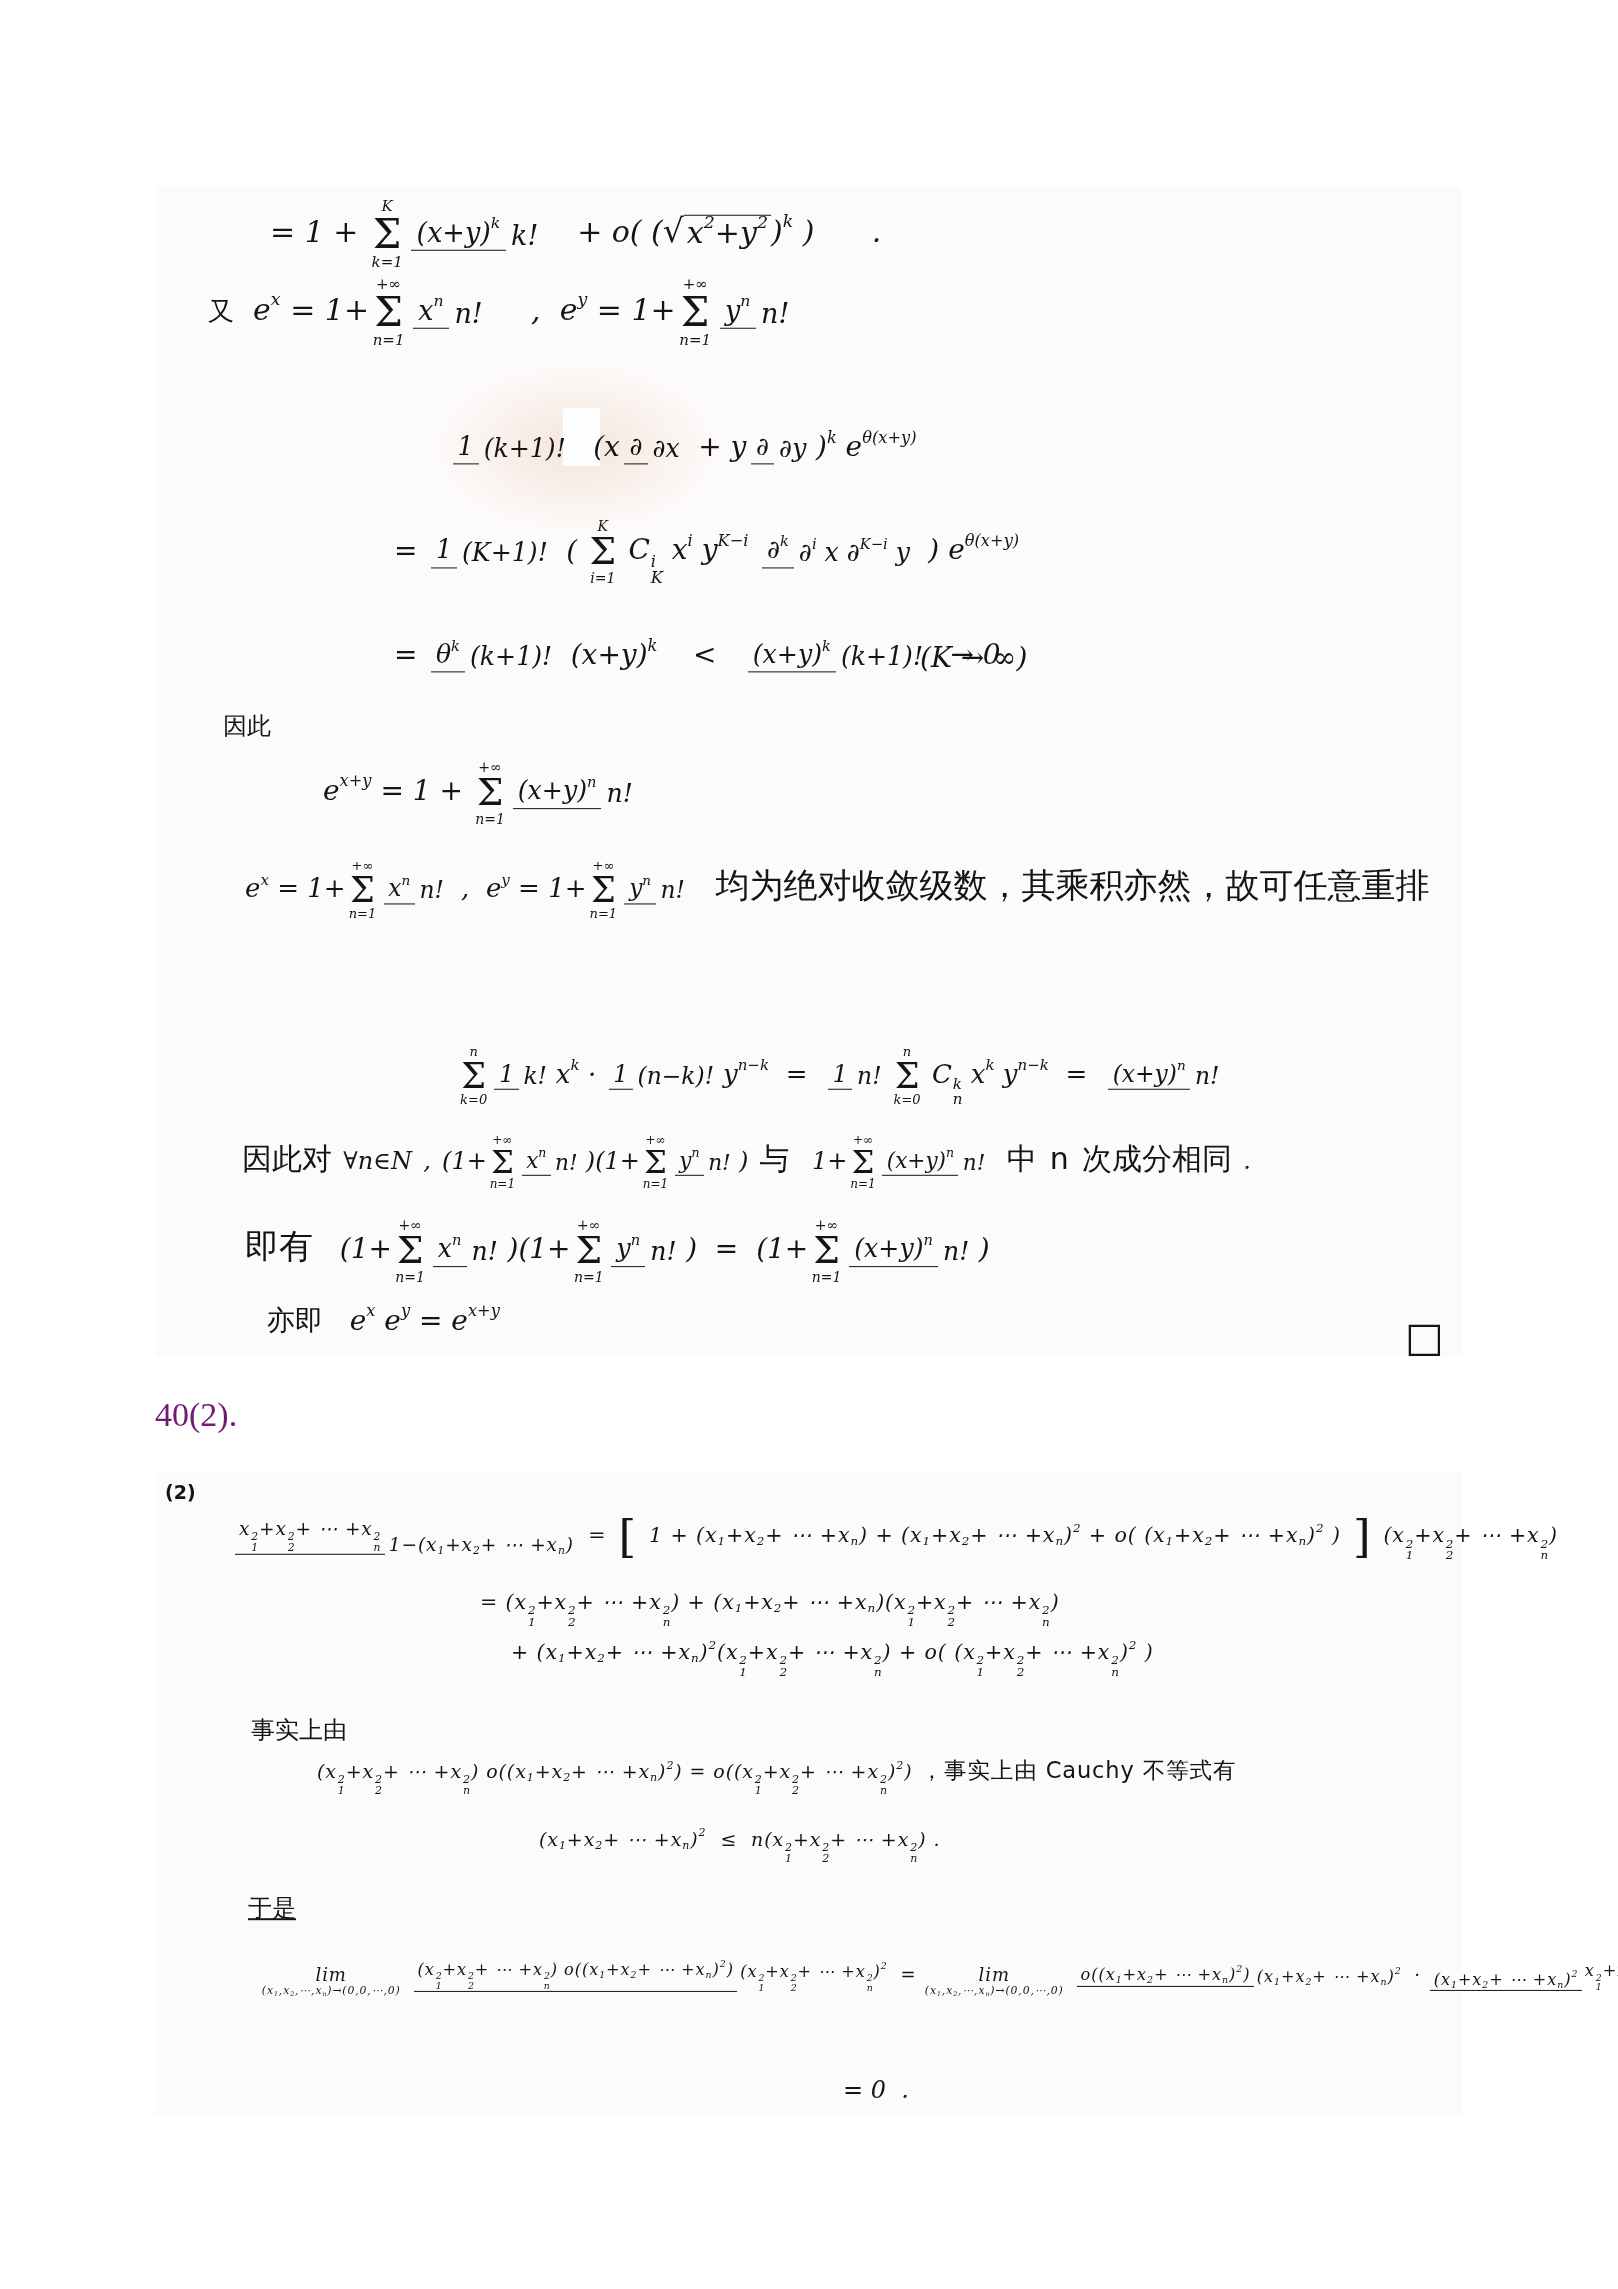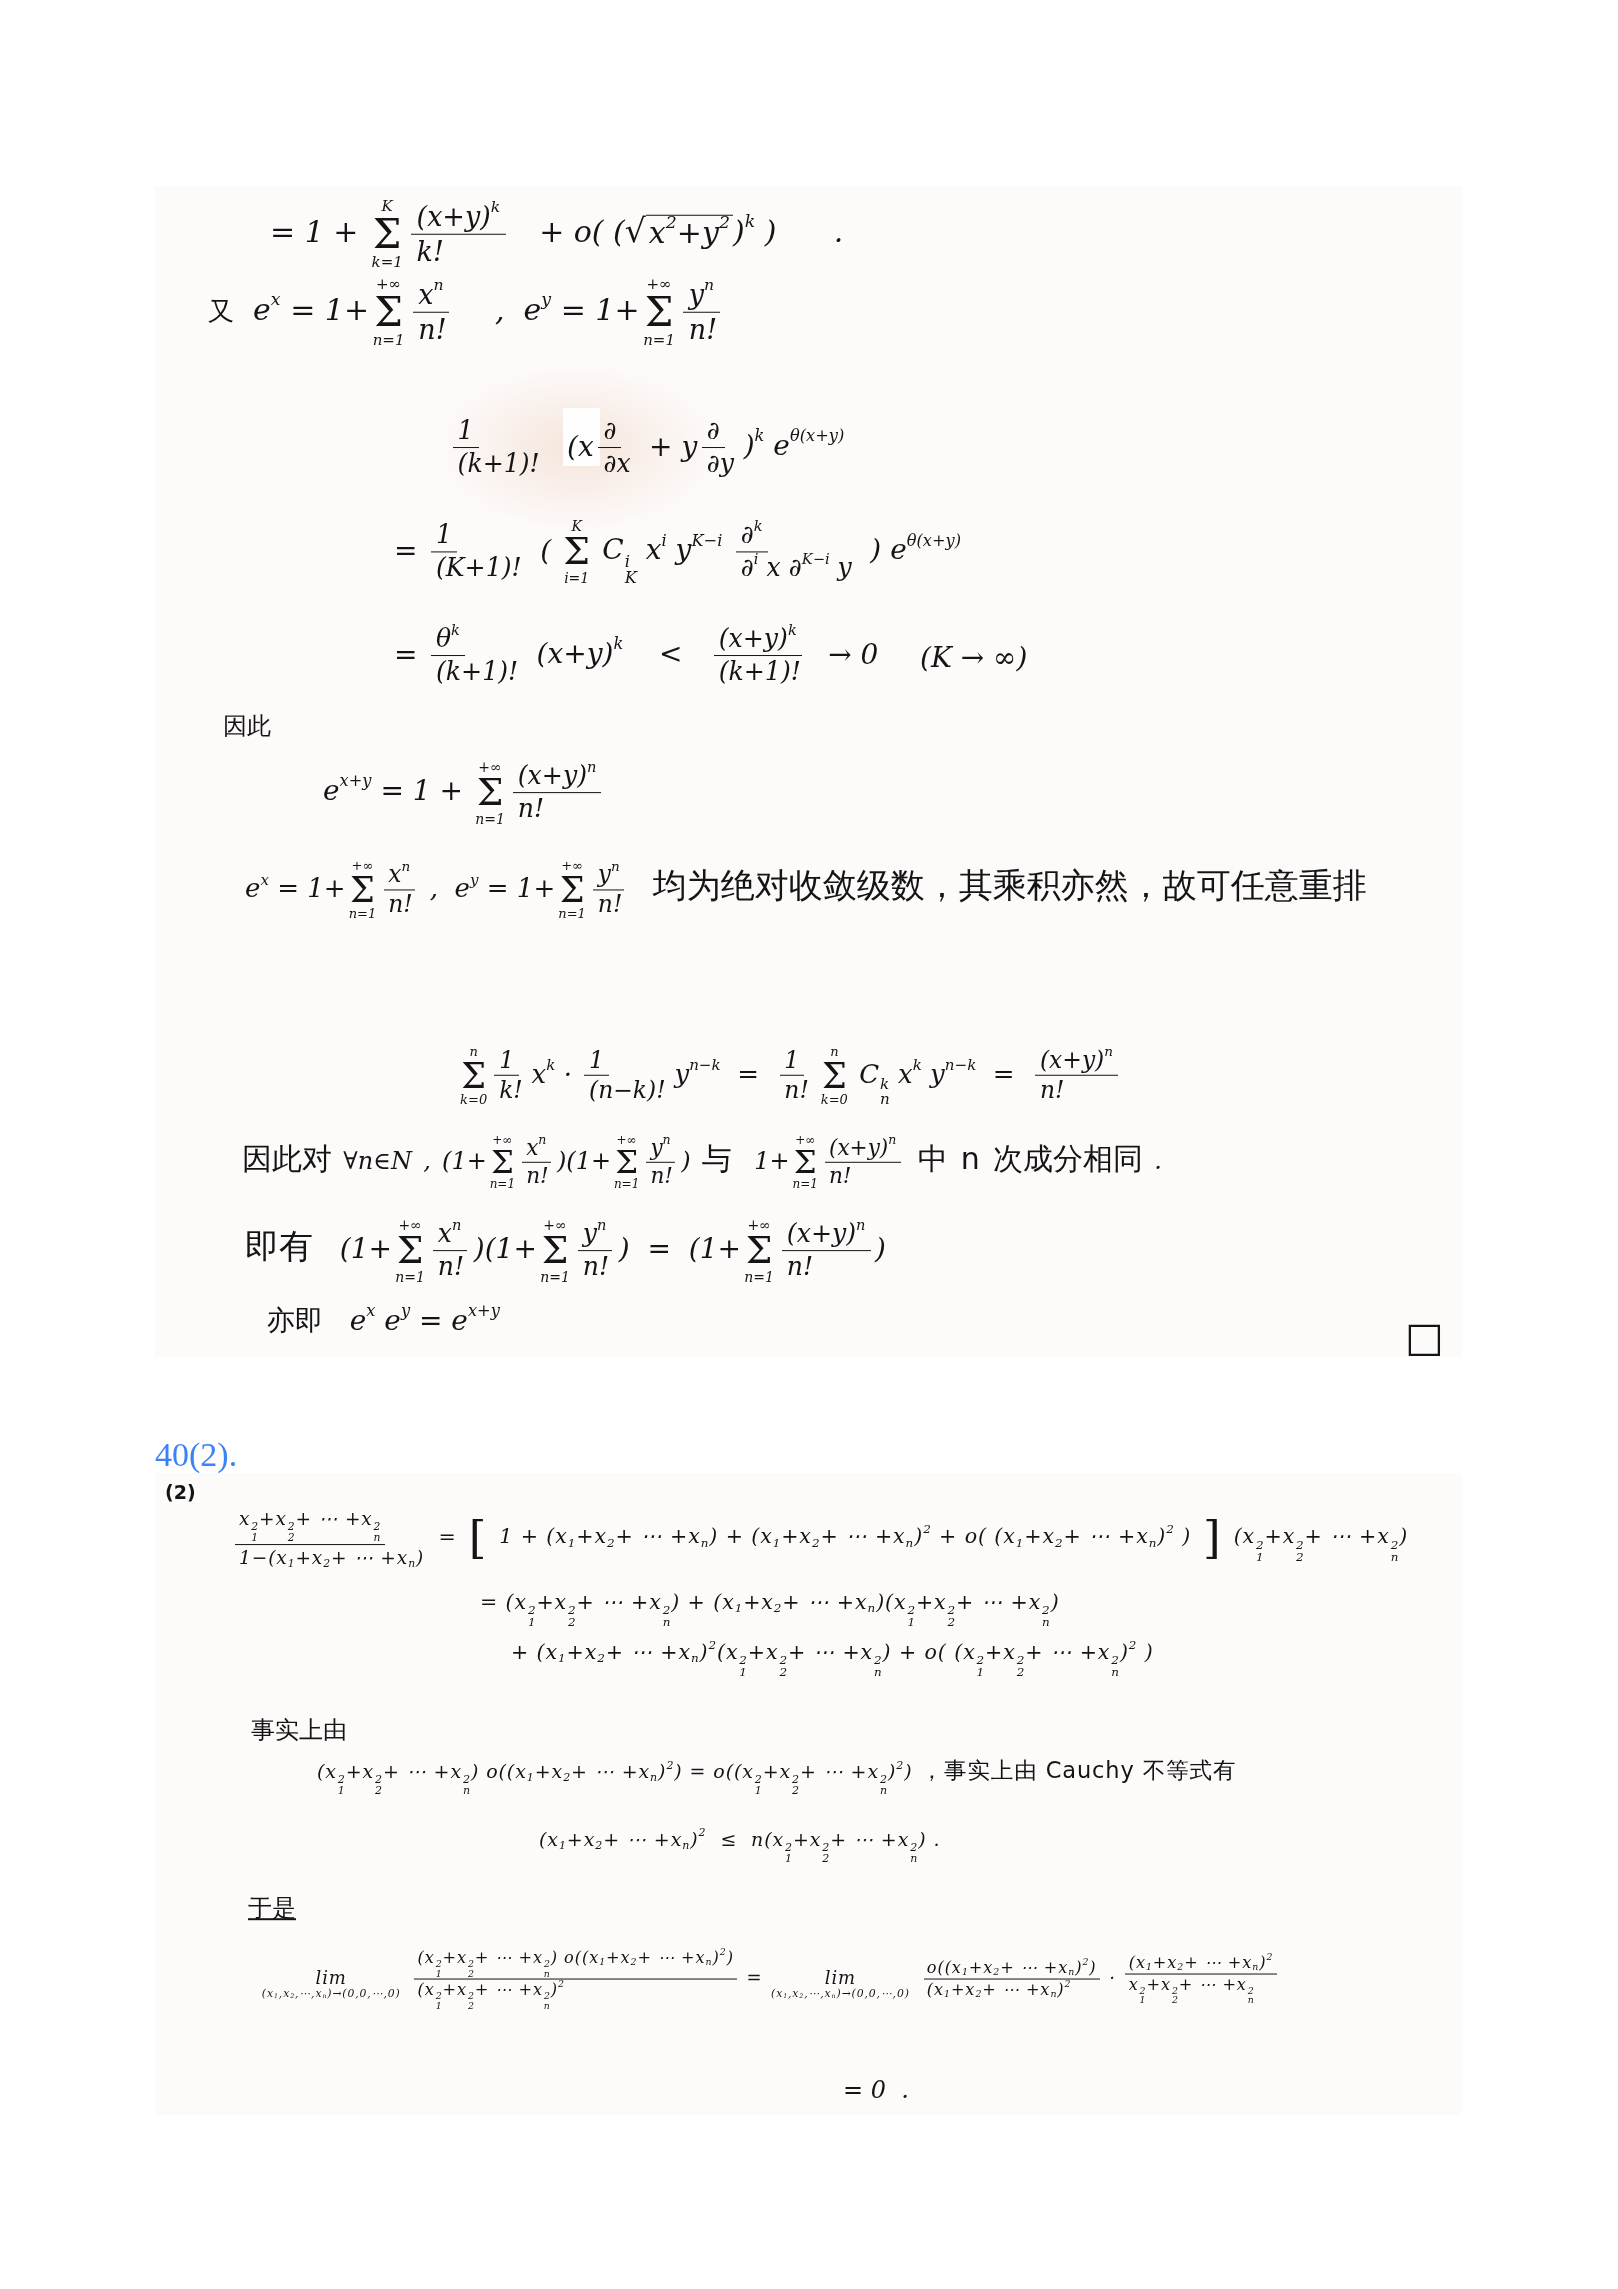--- a/index.html
+++ b/index.html
@@ -4,31 +4,31 @@
 <style>
   html,body{margin:0;padding:0;background:#ffffff;}
   #page{position:relative;width:1619px;height:2290px;background:#ffffff;overflow:hidden;color:#141414;}
   .scan{position:absolute;left:155px;width:1307px;background:#fdfafa;}
   #scan1{top:186px;height:1171px;
     background:
       radial-gradient(ellipse 141px 84px at 422px 262px, rgba(238,212,192,0.55), rgba(253,250,250,0) 100%),
       #fdfafa;}
   #scan2{top:1473px;height:642px;}
   .patch{position:absolute;left:408px;top:222px;width:37px;height:58px;background:#fffefe;}
-  .doc-label{position:absolute;left:155px;top:1398px;font-family:"Liberation Serif",serif;font-size:34px;line-height:1;color:#3b82f6;margin-top:40px;}
+  .doc-label{position:absolute;left:155px;top:1398px;font-family:"Liberation Serif",serif;font-size:34px;line-height:1;color:#701a75;}
 
   .line{position:absolute;white-space:nowrap;transform:translateY(-50%);
         font-family:"DejaVu Serif",serif;line-height:1.15;color:#141414;}
   .m{font-style:italic;white-space:pre;}
   .t{font-family:"DejaVu Sans",sans-serif;font-style:normal;white-space:pre;}
   sup,sub{font-size:.58em;line-height:0;}
   sup{vertical-align:.85em;}
   sub{vertical-align:-.3em;}
   .ss{display:inline-flex;flex-direction:column;vertical-align:-.45em;font-size:.58em;line-height:1;margin-left:0.9px;}
-  .frac{display:inline-flex;flex-direction:column;align-items:flex-start;vertical-align:middle;margin:0 .18em;font-size:.9em;}
+  .frac{display:inline-flex;flex-direction:row;align-items:flex-end;vertical-align:middle;margin:0 .18em;font-size:.9em;}
   .frac .num{border-bottom:1.9px solid #141414;padding:0 .2em .06em;text-align:center;}
   .frac .den{padding:.06em .2em 0;text-align:center;}
   .sum{display:inline-flex;flex-direction:column;align-items:center;vertical-align:middle;margin:0 .12em;line-height:1;}
   .sum .hi,.sum .lo{font-size:.5em;}
   .sum .sym{font-size:1.35em;font-style:normal;}
   .lim{display:inline-flex;flex-direction:column;align-items:center;vertical-align:baseline;margin:0 .6em 0 .1em;line-height:1.1;}
   .lim .sym{font-style:italic;}
   .lim .lo{font-size:.6em;}
   .sqrt{display:inline-flex;align-items:flex-end;}
   .sqrt .rad{font-style:normal;font-size:1.1em;}

